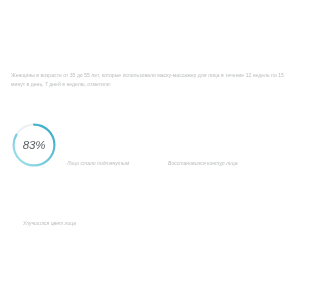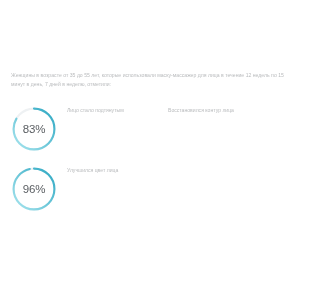--- a/index.html
+++ b/index.html
@@ -39,21 +39,22 @@
     display: grid;
     grid-template-columns: 145px 145px;
     grid-template-rows: 60px 60px;
     column-gap: 0px;
     row-gap: 0px;
     padding-left: 12px;
     box-sizing: border-box;
   }
   .stat {
     display: flex;
-    align-items: flex-start;
+    align-items: flex-end;
+    font-style: italic;
   }
   .donut {
     position: relative;
     width: 44px;
     height: 44px;
     flex: 0 0 44px;
   }
   .donut svg {
     display: block;
     width: 44px;
@@ -117,30 +118,17 @@
       </div>
       <div class="stat-label">Лицо стало подтянутым</div>
     </div>
 
     <div class="stat">
       <div class="stat-label">Восстановился контур лица</div>
     </div>
 
 
     <div class="stat">
-      <div class="donut">
-        <svg viewBox="0 0 44 44">
-          <defs>
-            <linearGradient id="g3" x1="0%" y1="0%" x2="100%" y2="100%">
-              <stop offset="0%" stop-color="#a9e6ef"></stop>
-              <stop offset="100%" stop-color="#2ba7c2"></stop>
-            </linearGradient>
-          </defs>
-          <circle class="track" cx="22" cy="22" r="20.4"></circle>
-          <circle class="arc" cx="22" cy="22" r="20.4" stroke="url(#g3)" stroke-dasharray="123.04990105580501 128.17698026646354"></circle>
-        </svg>
-        <div class="value">96%</div>
-      </div>
       <div class="stat-label">Улучшился цвет лица</div>
     </div>
 
   </div>
 </div>
 
 </body></html>

